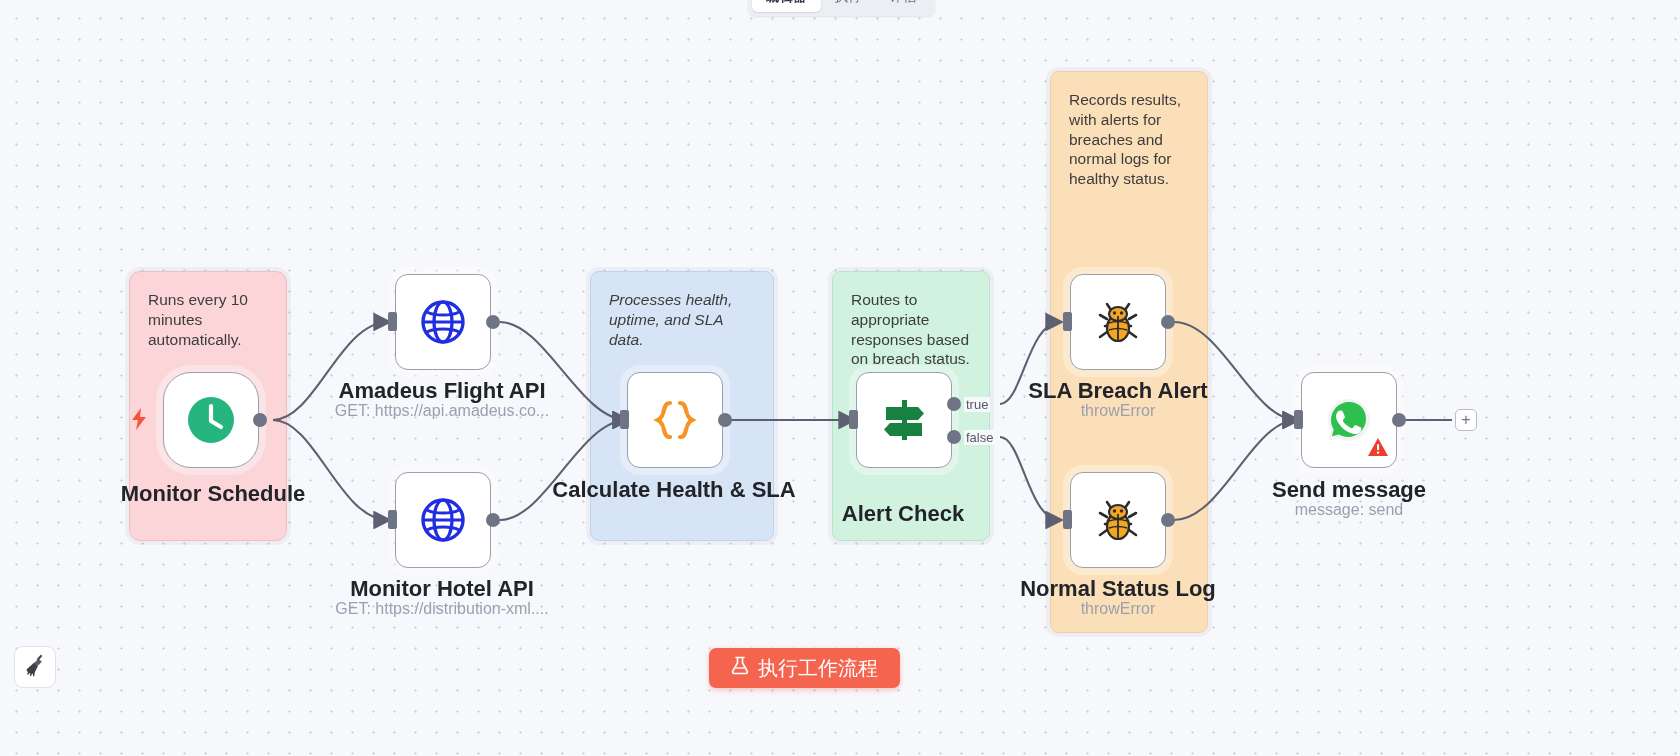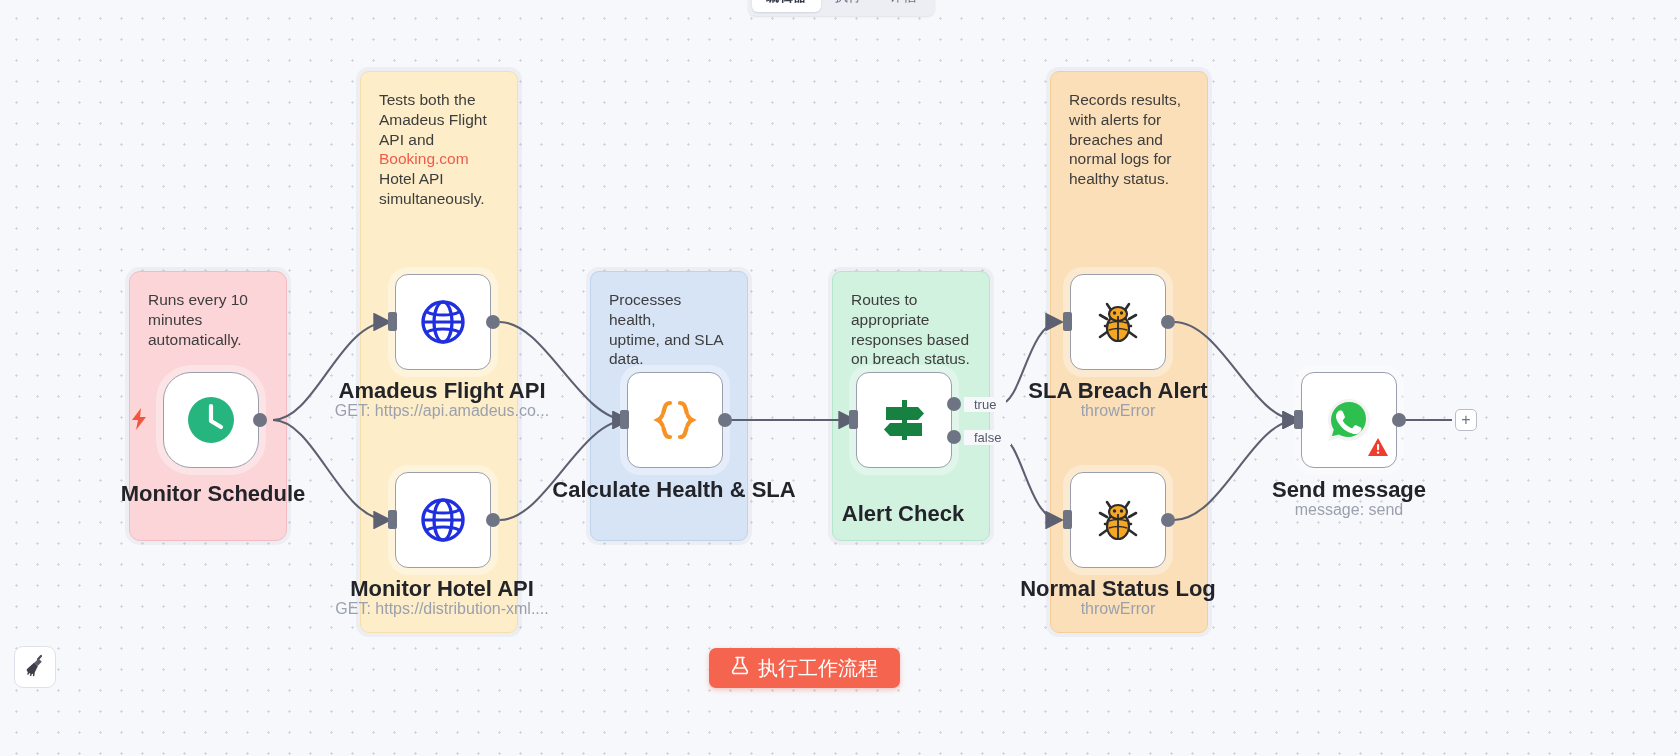--- a/index.html
+++ b/index.html
@@ -104,21 +104,21 @@
     background: #6f7484; z-index: 16;
   }
   .port-in {
     position: absolute;
     width: 9px; height: 19px; border-radius: 2px;
     background: #6f7484; z-index: 16;
   }
   .port-label {
     position: absolute;
     font-size: 13px; color: #555a68;
-    background: #f7f8fb; padding: 0 10px;
+    background: #f7f8fb; padding: 0 2px;
     z-index: 17; white-space: nowrap;
   }
 
   svg#wires { position:absolute; left:0; top:0; width:1680px; height:756px; z-index: 6; pointer-events:none; }
 
   
   .bolt { position:absolute; z-index: 14; }
 
   
   .warn { position:absolute; right:7px; bottom:6px; z-index: 18; }
@@ -172,30 +172,22 @@
     <div class="tab">执行</div>
     <div class="tab">评估</div>
   </div>
 
   <div class="sticky pink" style="left:129px; top:271px; width:158px; height:270px;border-radius:11px;">
     <div class="note">Runs every 10
 minutes
 automatically.</div>
   </div>
 
-  <div class="sticky yellow" style="left:360px; top:71px; width:158px; height:562px;">
-    <div class="note"><span>Tests both the
-Amadeus Flight
-API and
-</span><span class="hl">Booking.com</span><span>
-Hotel API
-simultaneously.</span></div>
-  </div>
-
-  <div class="sticky blue" style="left:590px; top:271px; width:158px; height:270px;">
+
+  <div class="sticky blue" style="left:590px; top:271px; width:184px; height:270px;font-style:italic;">
     <div class="note">Processes health,
 uptime, and SLA
 data.</div>
   </div>
 
   <div class="sticky green" style="left:832px; top:271px; width:158px; height:270px;">
     <div class="note">Routes to
 appropriate
 responses based
 on breach status.</div>

